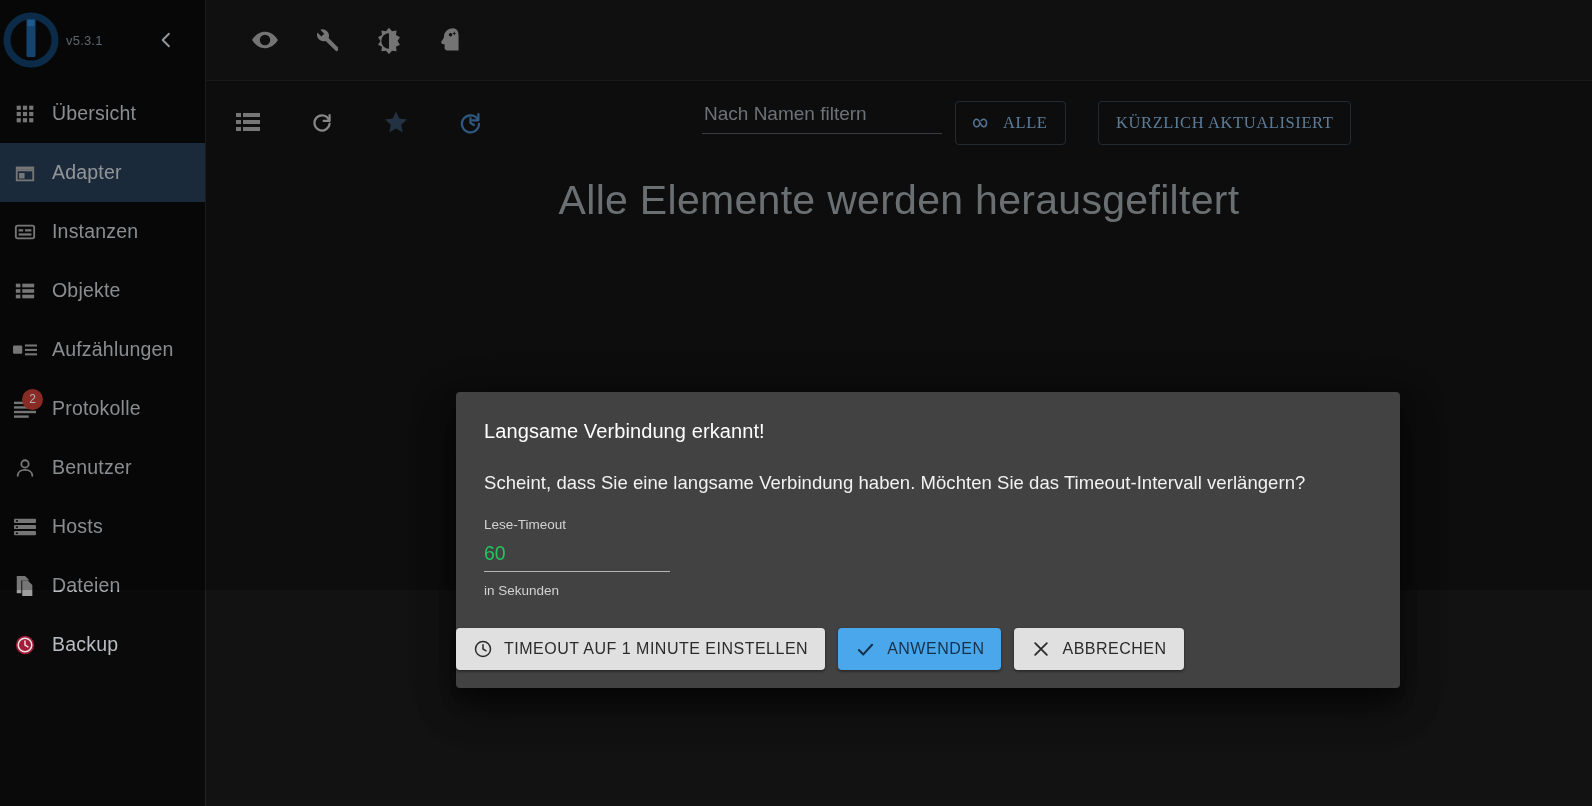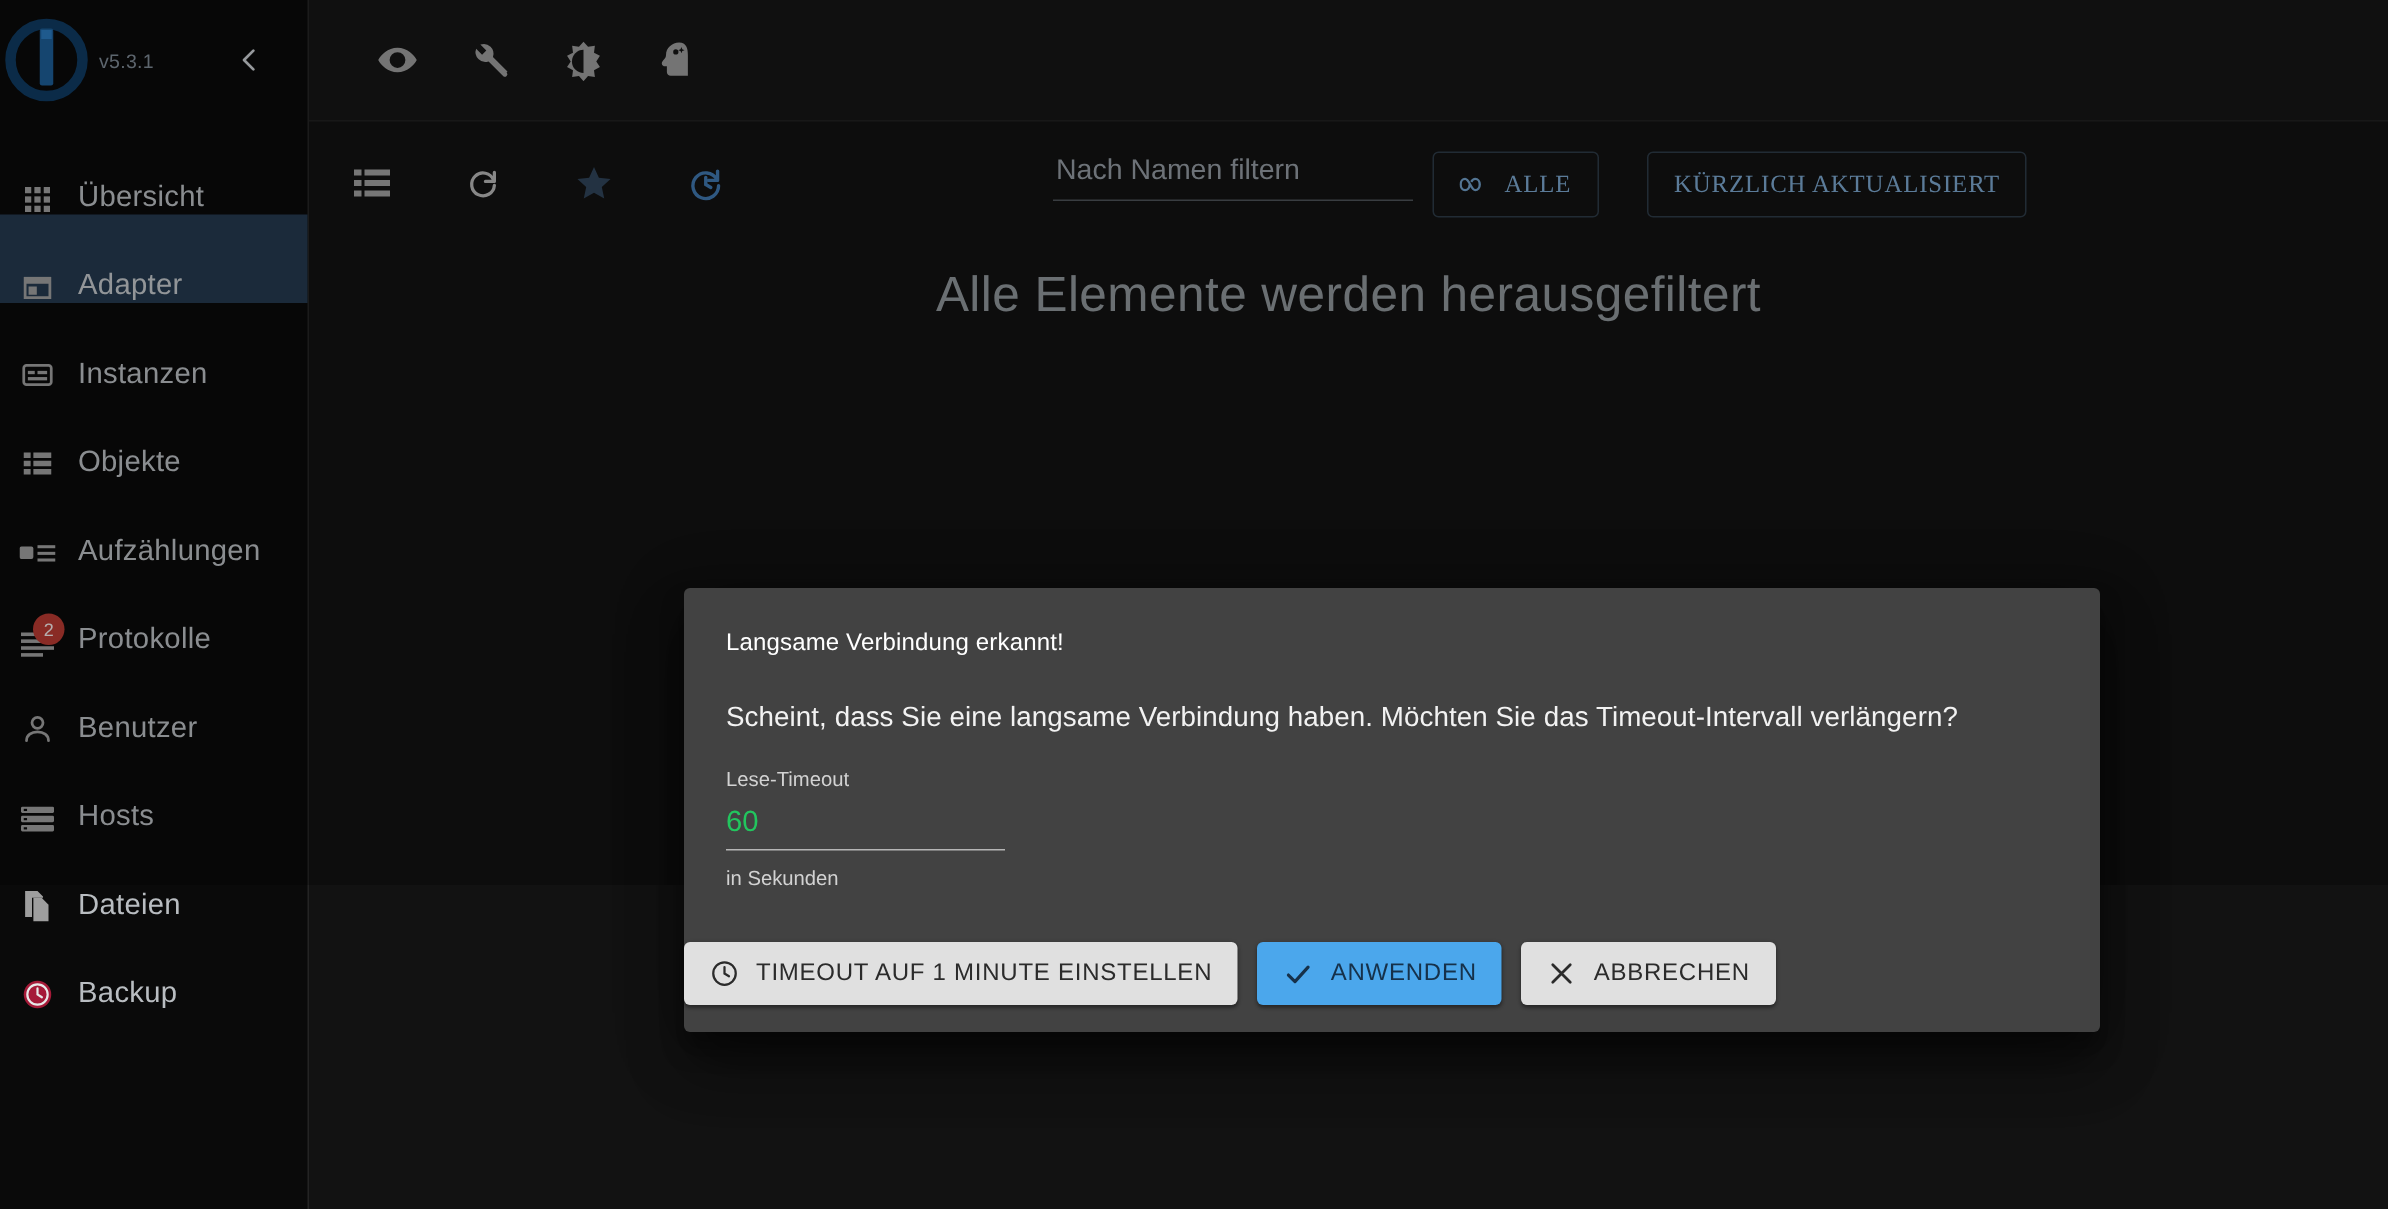--- a/index.html
+++ b/index.html
@@ -29,21 +29,21 @@
     color: #7d8893; font-size: 13px; margin-left: 6px; letter-spacing: .2px;
   }
   .collapse-btn {
     position: absolute; right: 26px; top: 50%; transform: translateY(-50%);
     width: 26px; height: 26px; display: flex; align-items: center; justify-content: center;
     cursor: pointer;
   }
 
   .nav { padding-top: 4px; }
   .nav-item {
-    height: 59px; display: flex; align-items: flex-end;
+    height: 59px; display: flex; align-items: center;
     padding-left: 8px; cursor: pointer; position: relative;
   }
   .nav-item .ico {
     width: 34px; flex: 0 0 34px; display: flex; align-items: center; justify-content: center;
     color: #9e9e9e; position: relative;
   }
   .nav-item .lbl {
     color: #b9bdc1; font-size: 19.5px; letter-spacing: .2px; margin-left: 10px;
     white-space: nowrap;
   }
@@ -91,35 +91,35 @@
     height: 44px; border: 1px solid #2d3a46; border-radius: 4px;
     background: transparent; color: #7aa5cc; font-size: 16.5px;
     letter-spacing: .6px; display: inline-flex; align-items: center; gap: 9px;
     padding: 0 17px; cursor: pointer; font-family: Liberation Serif, serif;
   }
   #btn-alle { position: absolute; left: 749px; top: 20px; }
   #btn-recent { position: absolute; left: 892px; top: 20px; }
 
   .empty-msg {
     position: absolute; left: 0; right: 0; top: 177px; text-align: center;
-    color: #8e9499; font-size: 33px; font-weight: 400; letter-spacing: .3px;
+    color: #8e9499; font-size: 41px; font-weight: 400; letter-spacing: .3px;
   }
 
   
   #overlay {
     position: absolute; inset: 0; background: rgba(0,0,0,0.25); z-index: 10;
   }
   #dialog {
     position: absolute; left: 456px; top: 392px; width: 944px; height: 296px;
     background: #424242; border-radius: 4px; z-index: 11;
     box-shadow: 0 11px 15px rgba(0,0,0,.35), 0 9px 46px rgba(0,0,0,.30), 0 24px 38px rgba(0,0,0,.32);
     color: #fff;
   }
   .dlg-title {
-    font-size: 16px; color: #ffffff; padding: 28px 0 0 28px; letter-spacing: .1px;
+    font-size: 20px; color: #ffffff; padding: 28px 0 0 28px; letter-spacing: .1px;
   }
   .dlg-text {
     font-size: 18.5px; color: #f2f2f2; padding: 29px 28px 0 28px; letter-spacing: .05px;
   }
   .field { padding: 23px 0 0 28px; width: 214px; }
   .field-label { font-size: 13.5px; color: #d2d2d2; }
   .field-value {
     font-size: 19.5px; color: #22c55e; padding: 10px 0 6px 0;
     border-bottom: 1px solid #b5b5b5; width: 186px;
   }

